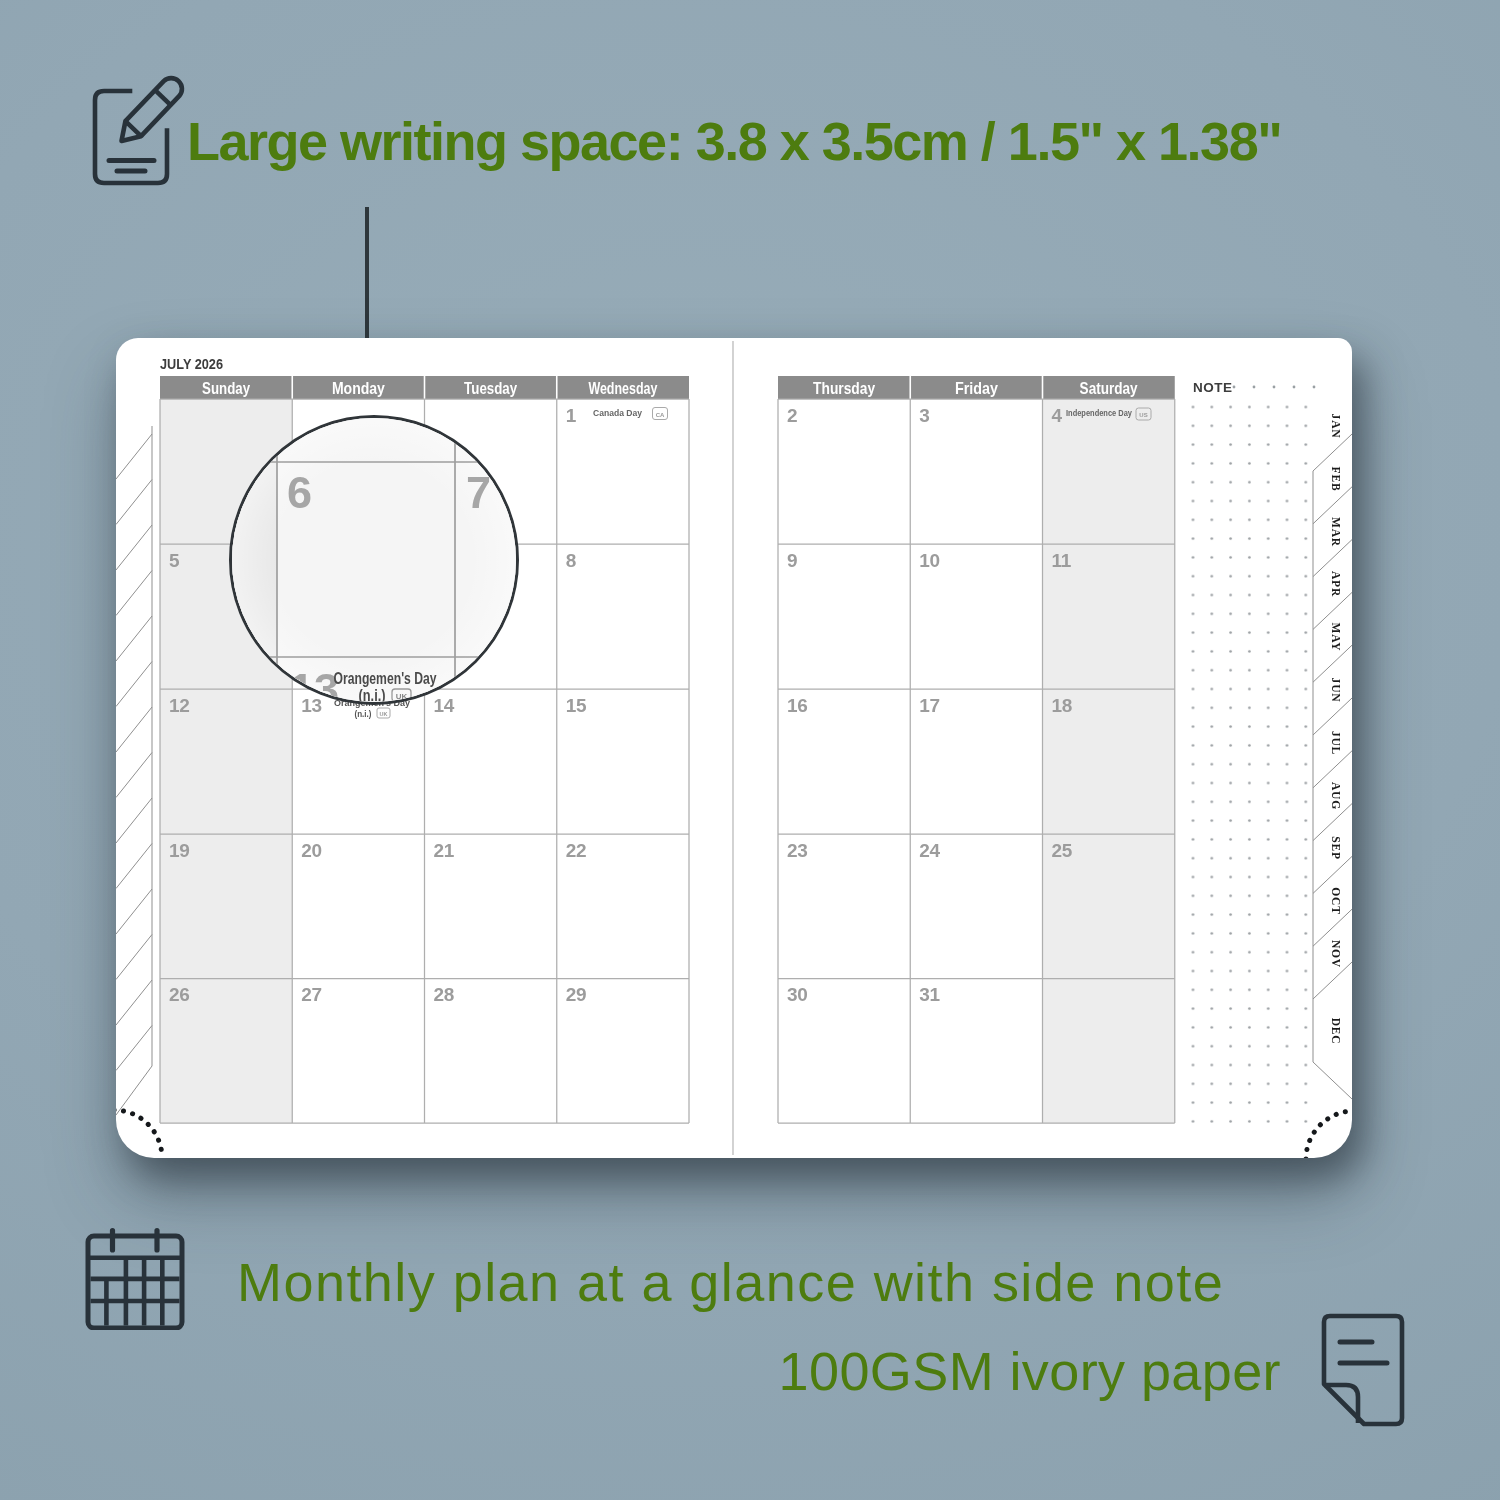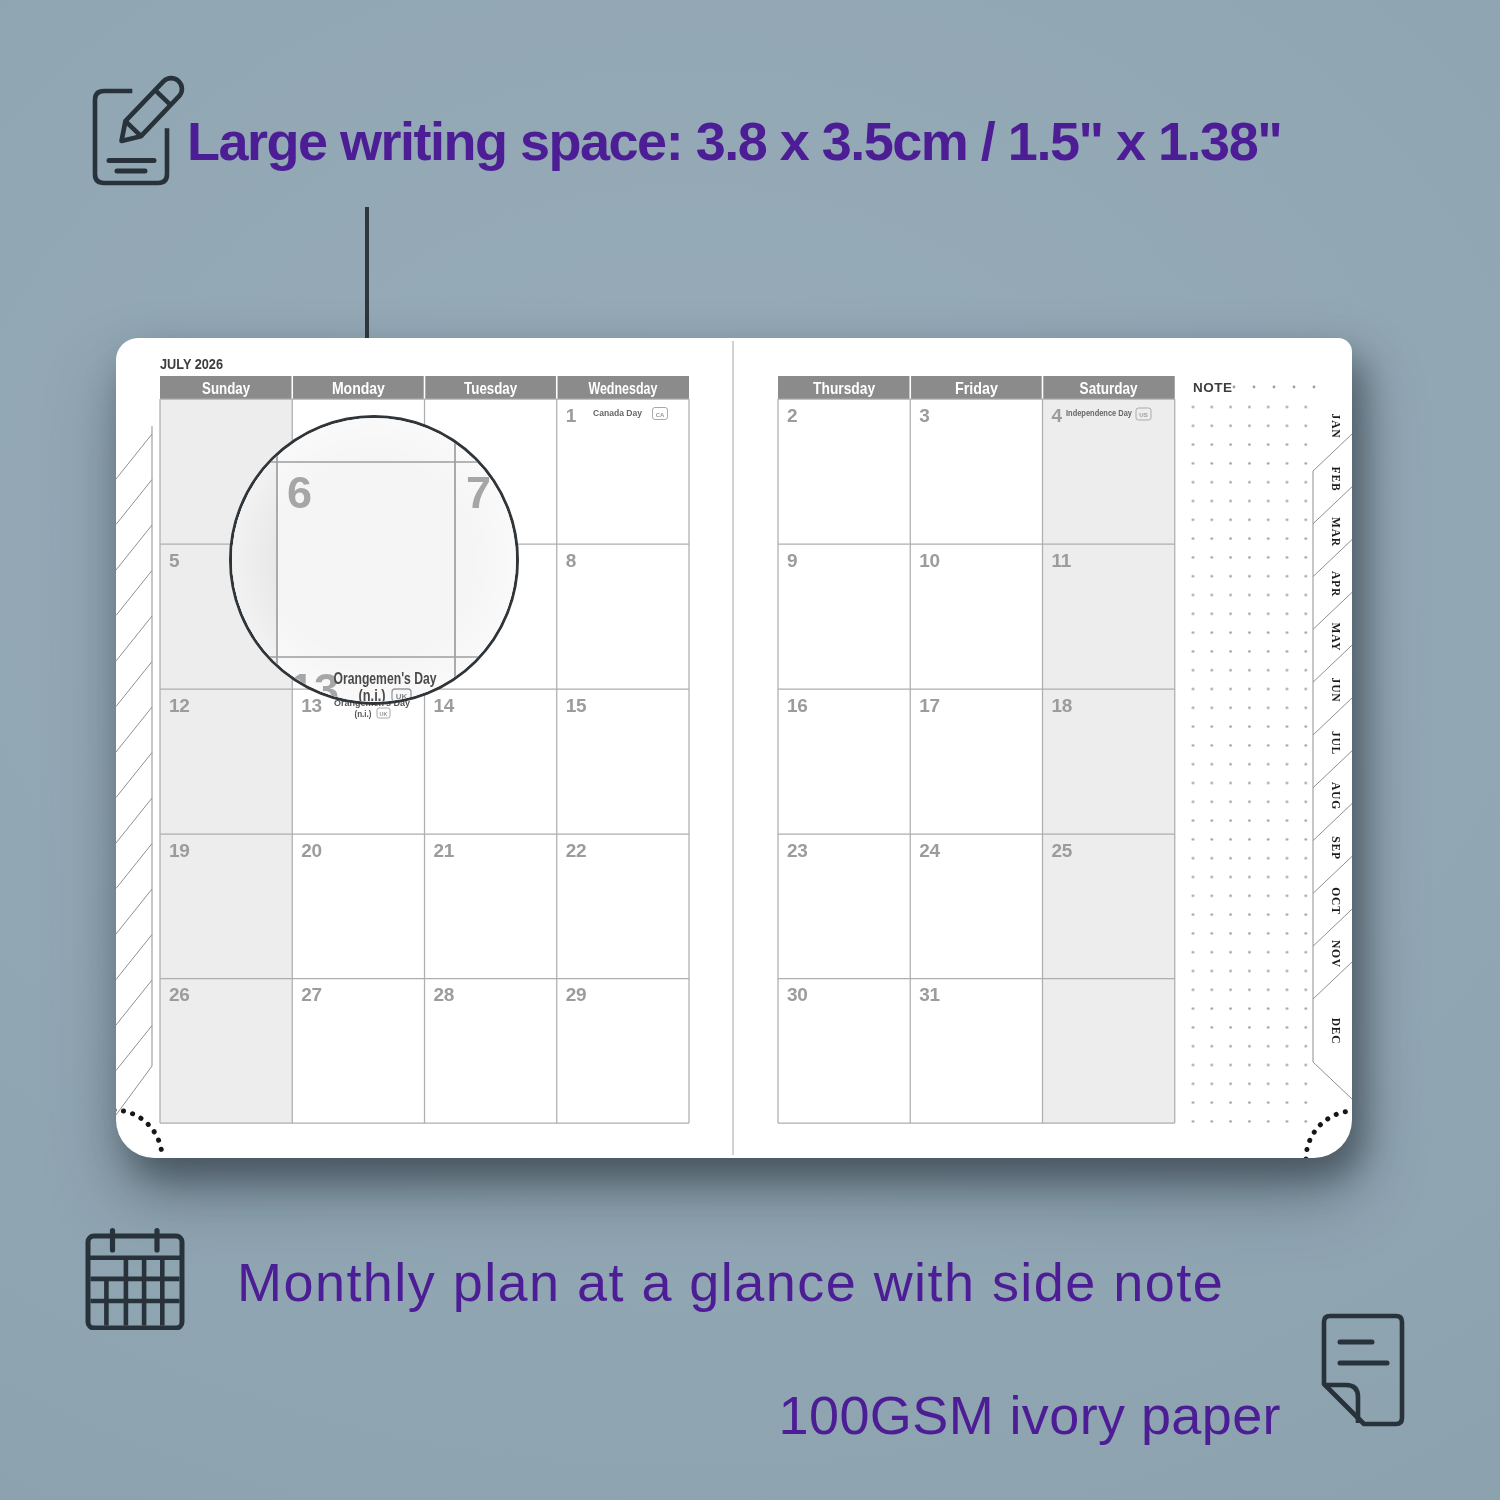--- a/index.html
+++ b/index.html
@@ -1,18 +1,18 @@
 <!DOCTYPE html>
 <html><head><meta charset="utf-8">
 <style>
 html,body{margin:0;padding:0;}
 body{width:1500px;height:1500px;overflow:hidden;font-family:"Liberation Sans",sans-serif;
  background:radial-gradient(1500px 1200px at 46% 36%, #97acb8 0%, #92a7b4 55%, #8ba1ae 100%);}
 .abs{position:absolute;}
-.feature{color:#4c1d95;font-size:54px;white-space:nowrap;}
+.feature{color:#4d7c0f;font-size:54px;white-space:nowrap;}
 </style></head>
 <body>
 
 <div class="abs" style="left:88px;top:70px;"><svg width="100" height="122" viewBox="88 70 100 122" fill="none" stroke="#28323a" stroke-width="4.6">
 <path d="M130 91 H104 Q95 91 95 100 V174 Q95 183 104 183 H158 Q167 183 167 174 V130.5" stroke-linecap="square"></path>
 <path d="M109 160.5 H154 M117 171 H145" stroke-linecap="round" stroke-width="5"></path>
 <g stroke-linejoin="round">
 <path d="M125.4 121.2 L163.7 81.05 A 10.8 10.8 0 0 1 179.3 95.95 L141.05 136.15"></path>
 <path d="M125.4 121.2 L121.5 141 L141.05 136.15 Z M125.4 121.2 L141.05 136.15"></path>
 <path d="M155.1 90.15 L170.7 105.05"></path>
@@ -252,18 +252,18 @@
         <path d="M90.5 1301 H179.5"></path>
 <path d="M106.4 1278.9 V1325.5"></path>
         <path d="M125.9 1257.7 V1325.5"></path>
         <path d="M144.1 1257.7 V1325.5"></path>
         <path d="M162.3 1257.7 V1325.5"></path>
       </g>
 </svg></div>
 
 <div class="abs feature" style="left:237px;top:1251px;letter-spacing:1.45px;">Monthly plan at a glance with side note</div>
 
-<div class="abs feature" style="right:219px;top:1384px;letter-spacing:0.4px;">100GSM ivory paper</div>
+<div class="abs feature" style="right:219px;top:1340px;letter-spacing:0.4px;">100GSM ivory paper</div>
 
 <div class="abs" style="left:1318px;top:1310px;"><svg width="88" height="118" viewBox="1318 1310 88 118" fill="none" stroke="#28323a" stroke-width="4.6">
 <path d="M1330 1316 H1396 Q1402 1316 1402 1322 V1418 Q1402 1424 1396 1424 H1364 L1324 1384 V1322 Q1324 1316 1330 1316 Z" stroke-linejoin="round"></path>
 <path d="M1324 1385 H1346 Q1358 1385 1358 1397 V1423" stroke-linejoin="round"></path>
 <path d="M1340 1342 H1372 M1340 1363 H1387" stroke-linecap="round" stroke-width="5"></path>
 </svg></div>
 </body></html>

